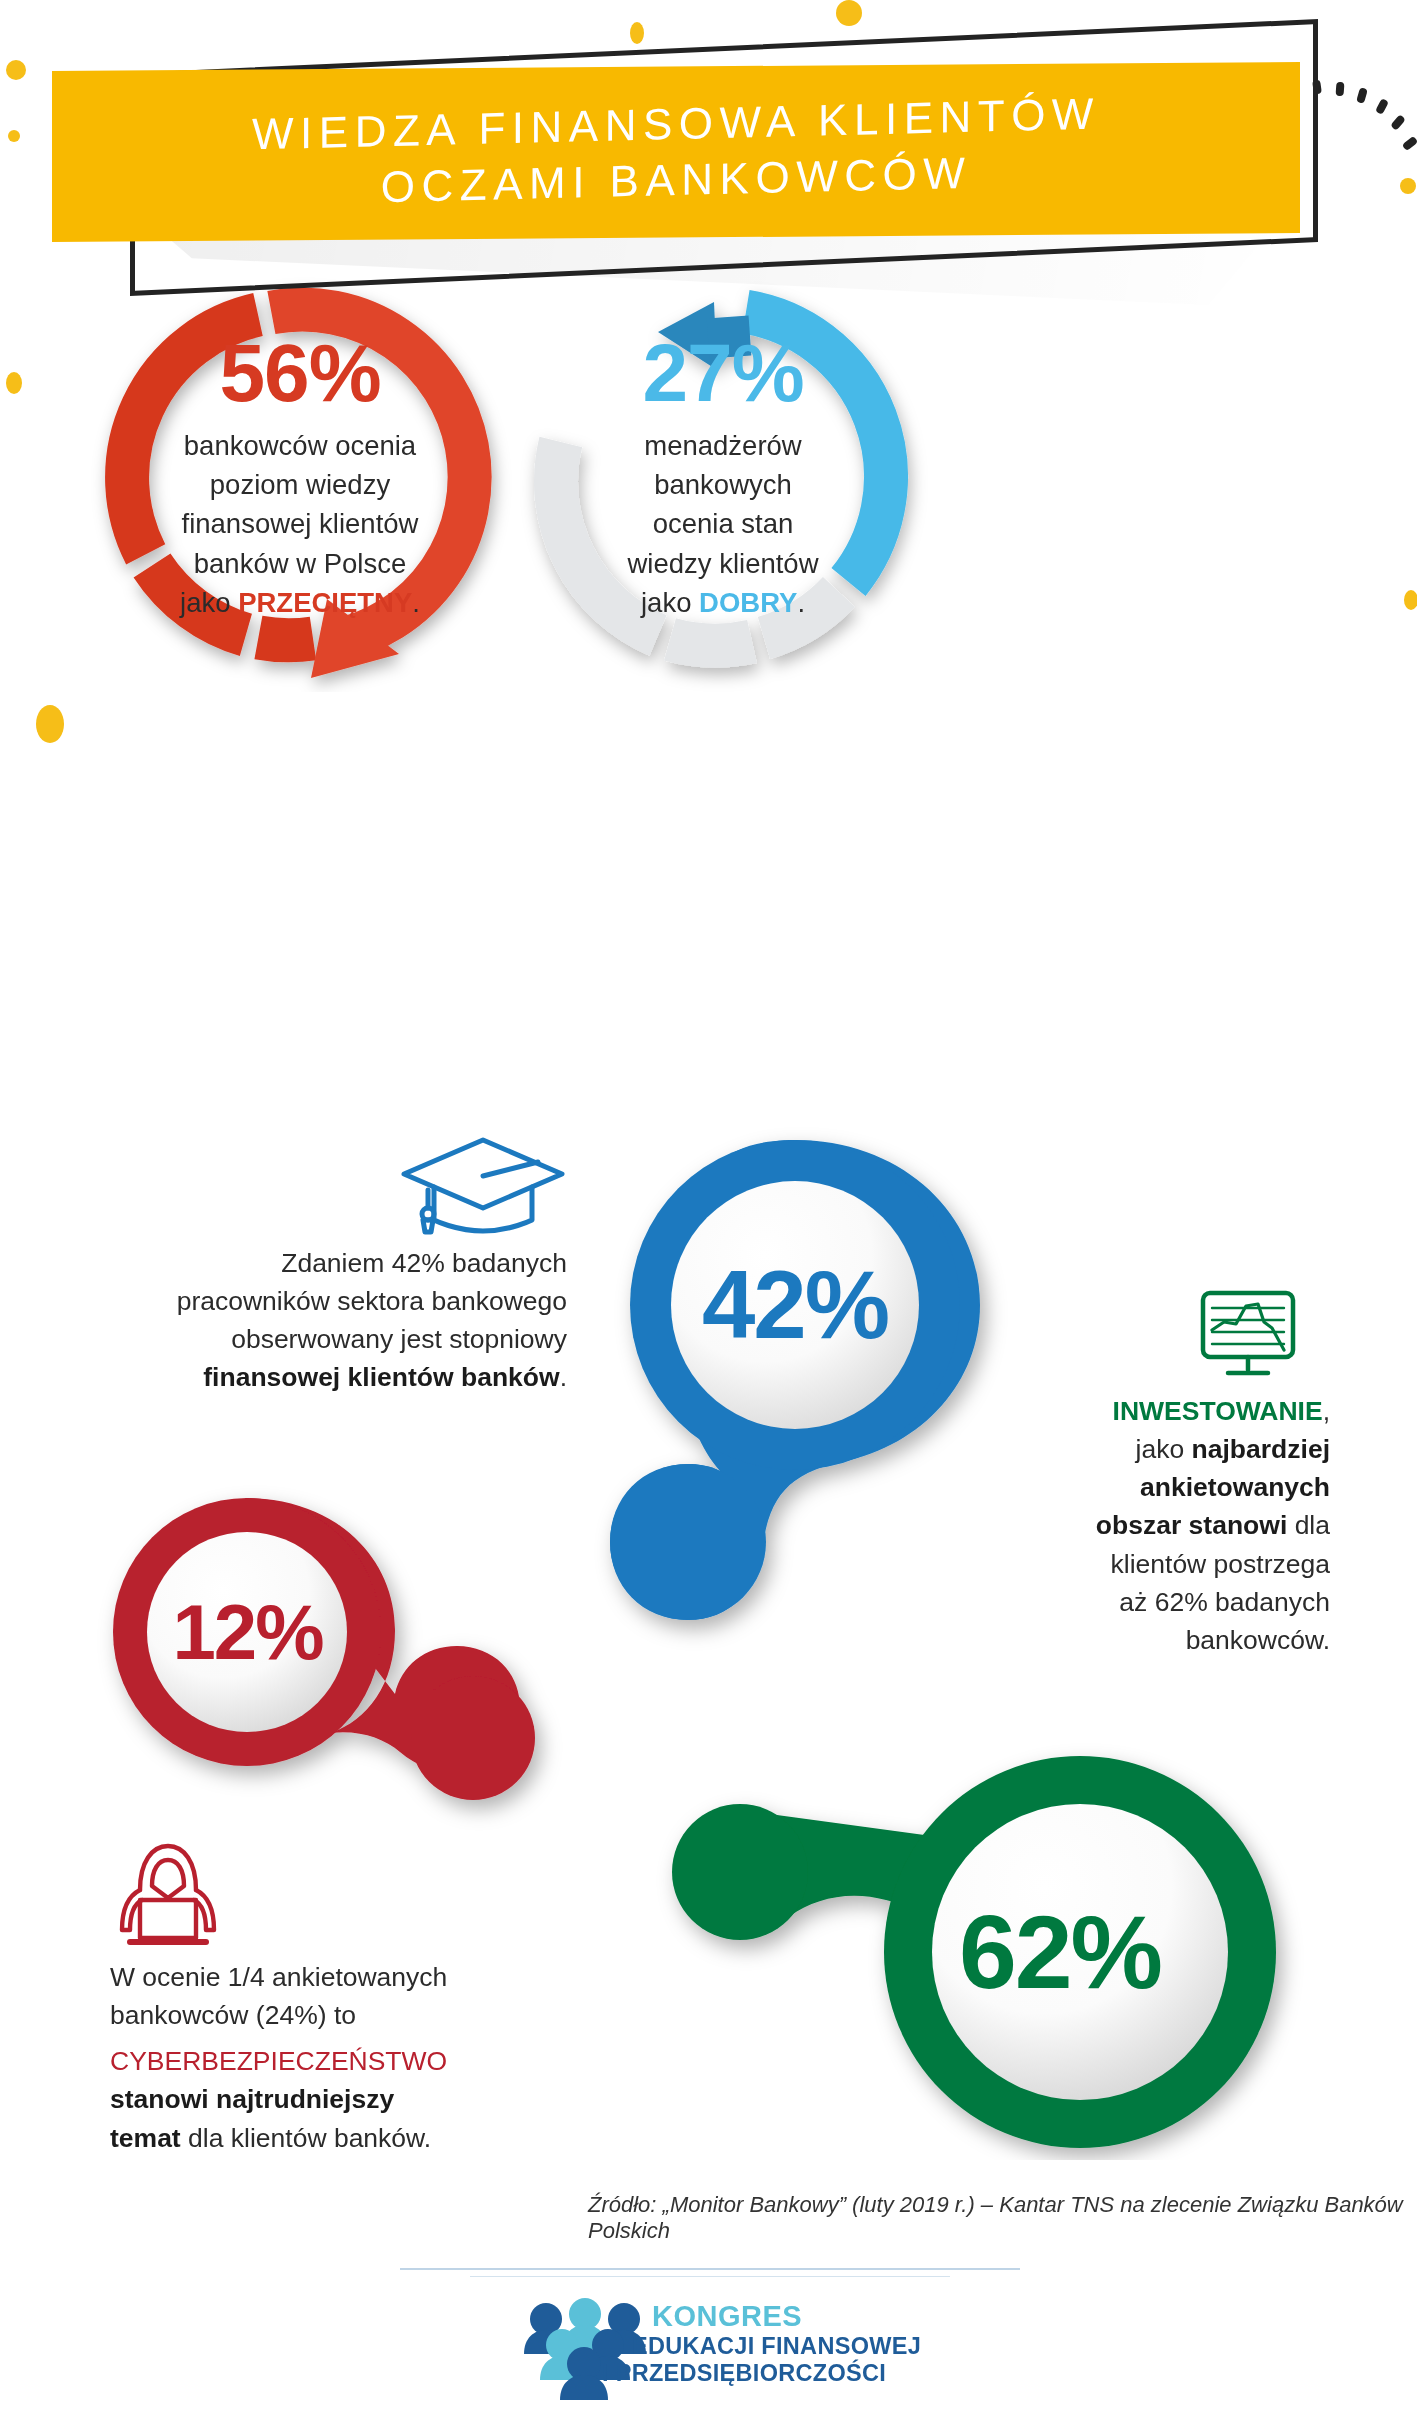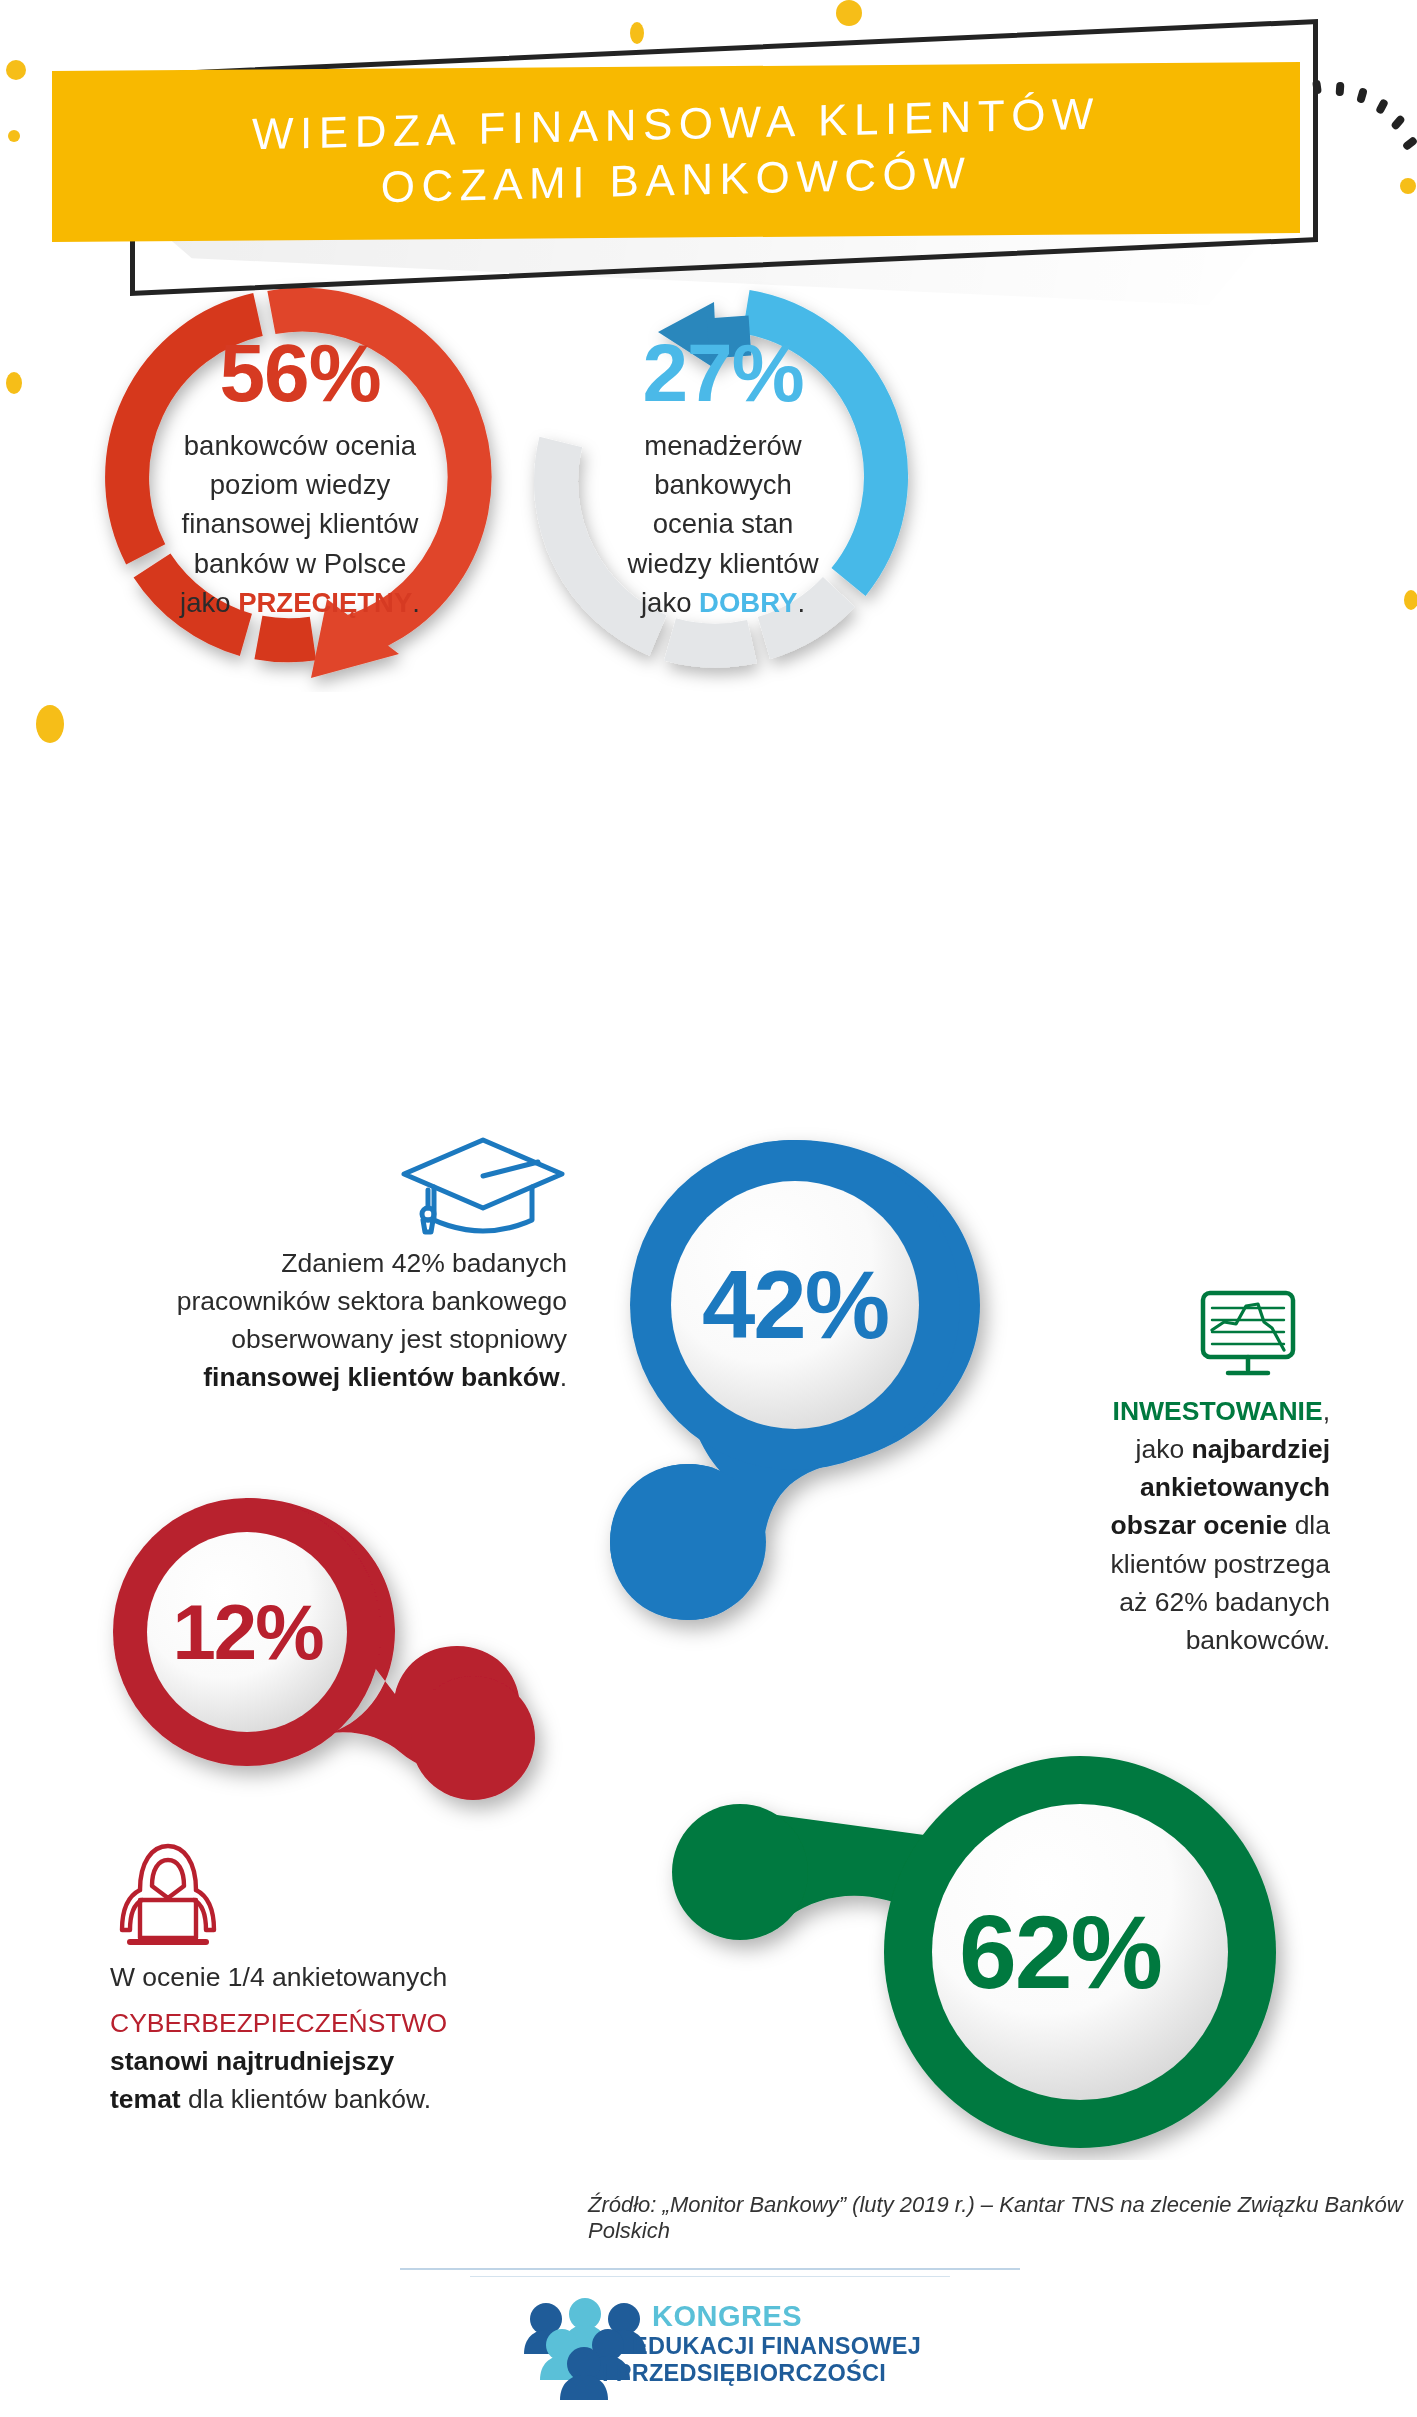--- a/index.html
+++ b/index.html
@@ -352,28 +352,29 @@
     <p>Zdaniem 42% badanych</p>
     <p>pracowników sektora bankowego</p>
     <p>obserwowany jest stopniowy</p>
     <p><b>finansowej klientów banków</b><span>.</span></p>
   </div>
 
   <div class="txtblock" style="left:1010px;top:1392px;width:320px;text-align:right;">
     <p><span class="c-green">INWESTOWANIE</span><span>,</span></p>
     <p><span>jako </span><b>najbardziej</b></p>
     <p><b>ankietowanych</b></p>
-    <p><b>obszar ocenie</b><span> dla</span></p>
+    <p><b>obszar stanowi</b><span> dla</span></p>
     <p>klientów postrzega</p>
     <p>aż 62% badanych</p>
     <p>bankowców.</p>
   </div>
 
   <div class="txtblock" style="left:110px;top:1958px;width:450px;text-align:left;">
     <p>W ocenie 1/4 ankietowanych</p>
+    <p>bankowców (24%) to</p>
     <p class="c-red">CYBERBEZPIECZEŃSTWO</p>
     <p><b>stanowi najtrudniejszy</b></p>
     <p><b>temat</b><span> dla klientów banków.</span></p>
   </div>
 
   <div class="source-line" style="left:588px;top:2192px;">Źródło: „Monitor Bankowy” (luty 2019 r.) – Kantar TNS na zlecenie Związku Banków Polskich</div>
 
   <div class="footer-rule" style="left:400px;top:2268px;width:620px;"></div>
   <div class="footer-rule" style="left:470px;top:2276px;width:480px;height:1px;background:#D5E3EE;"></div>
 

